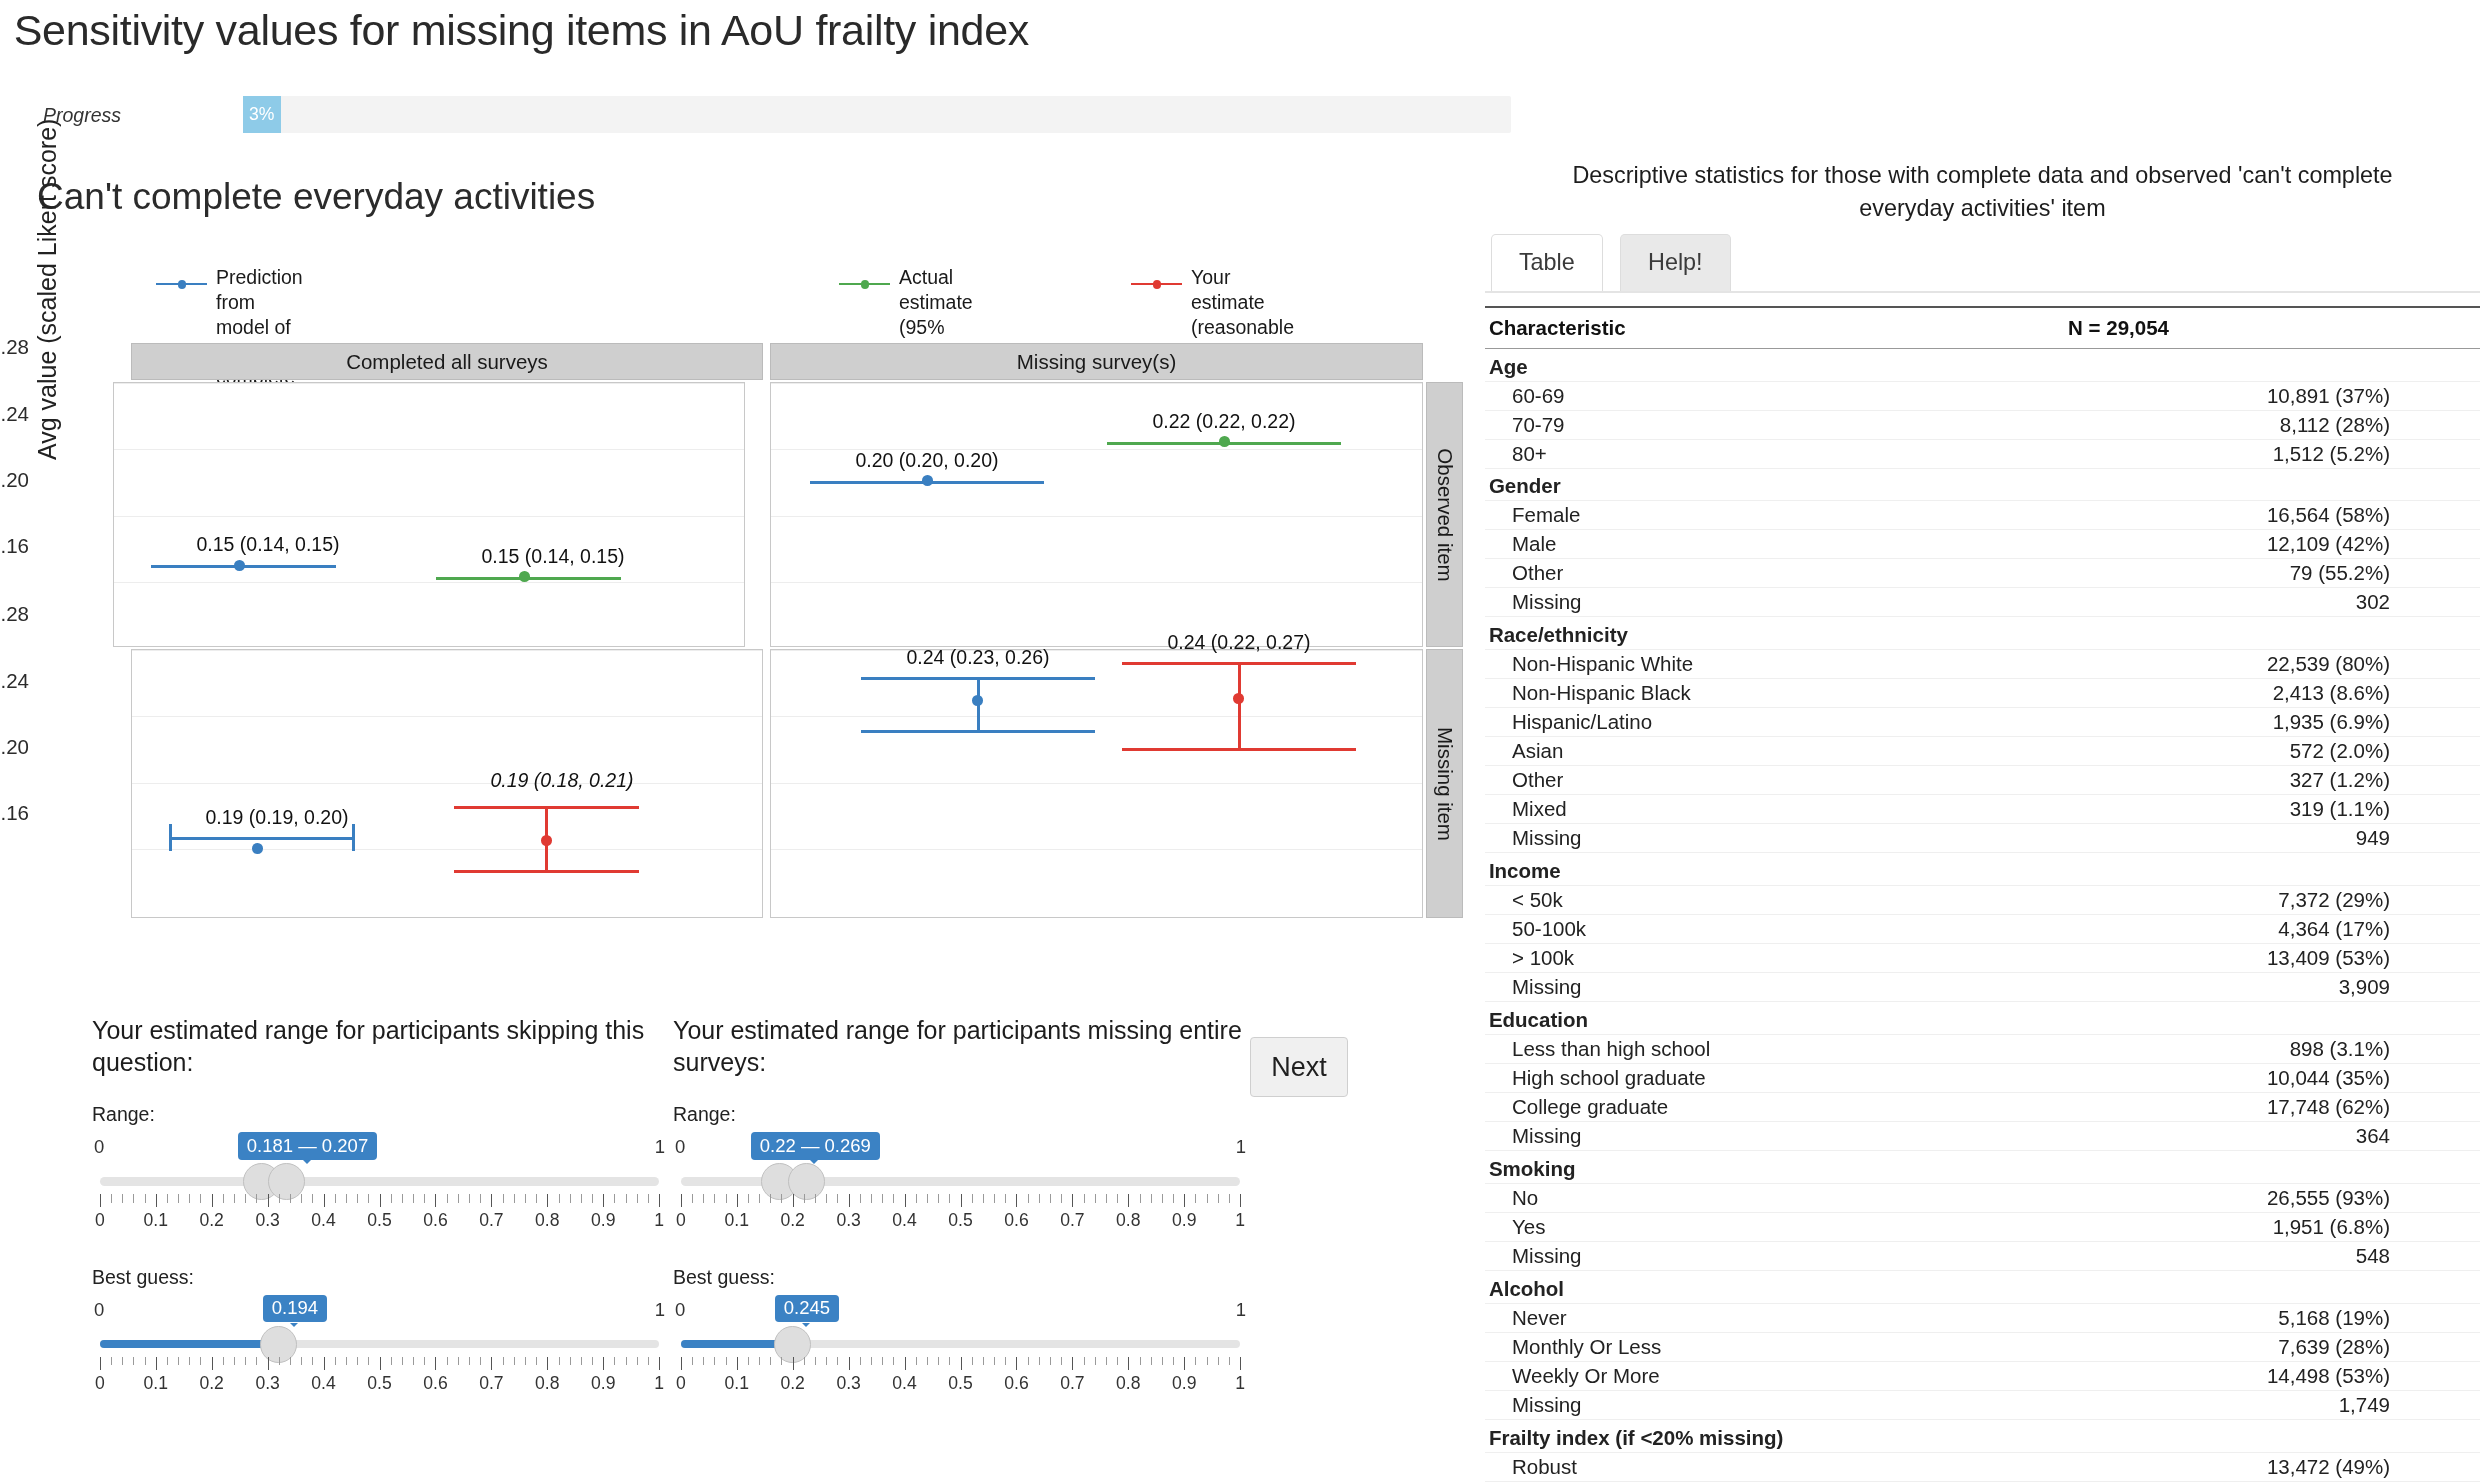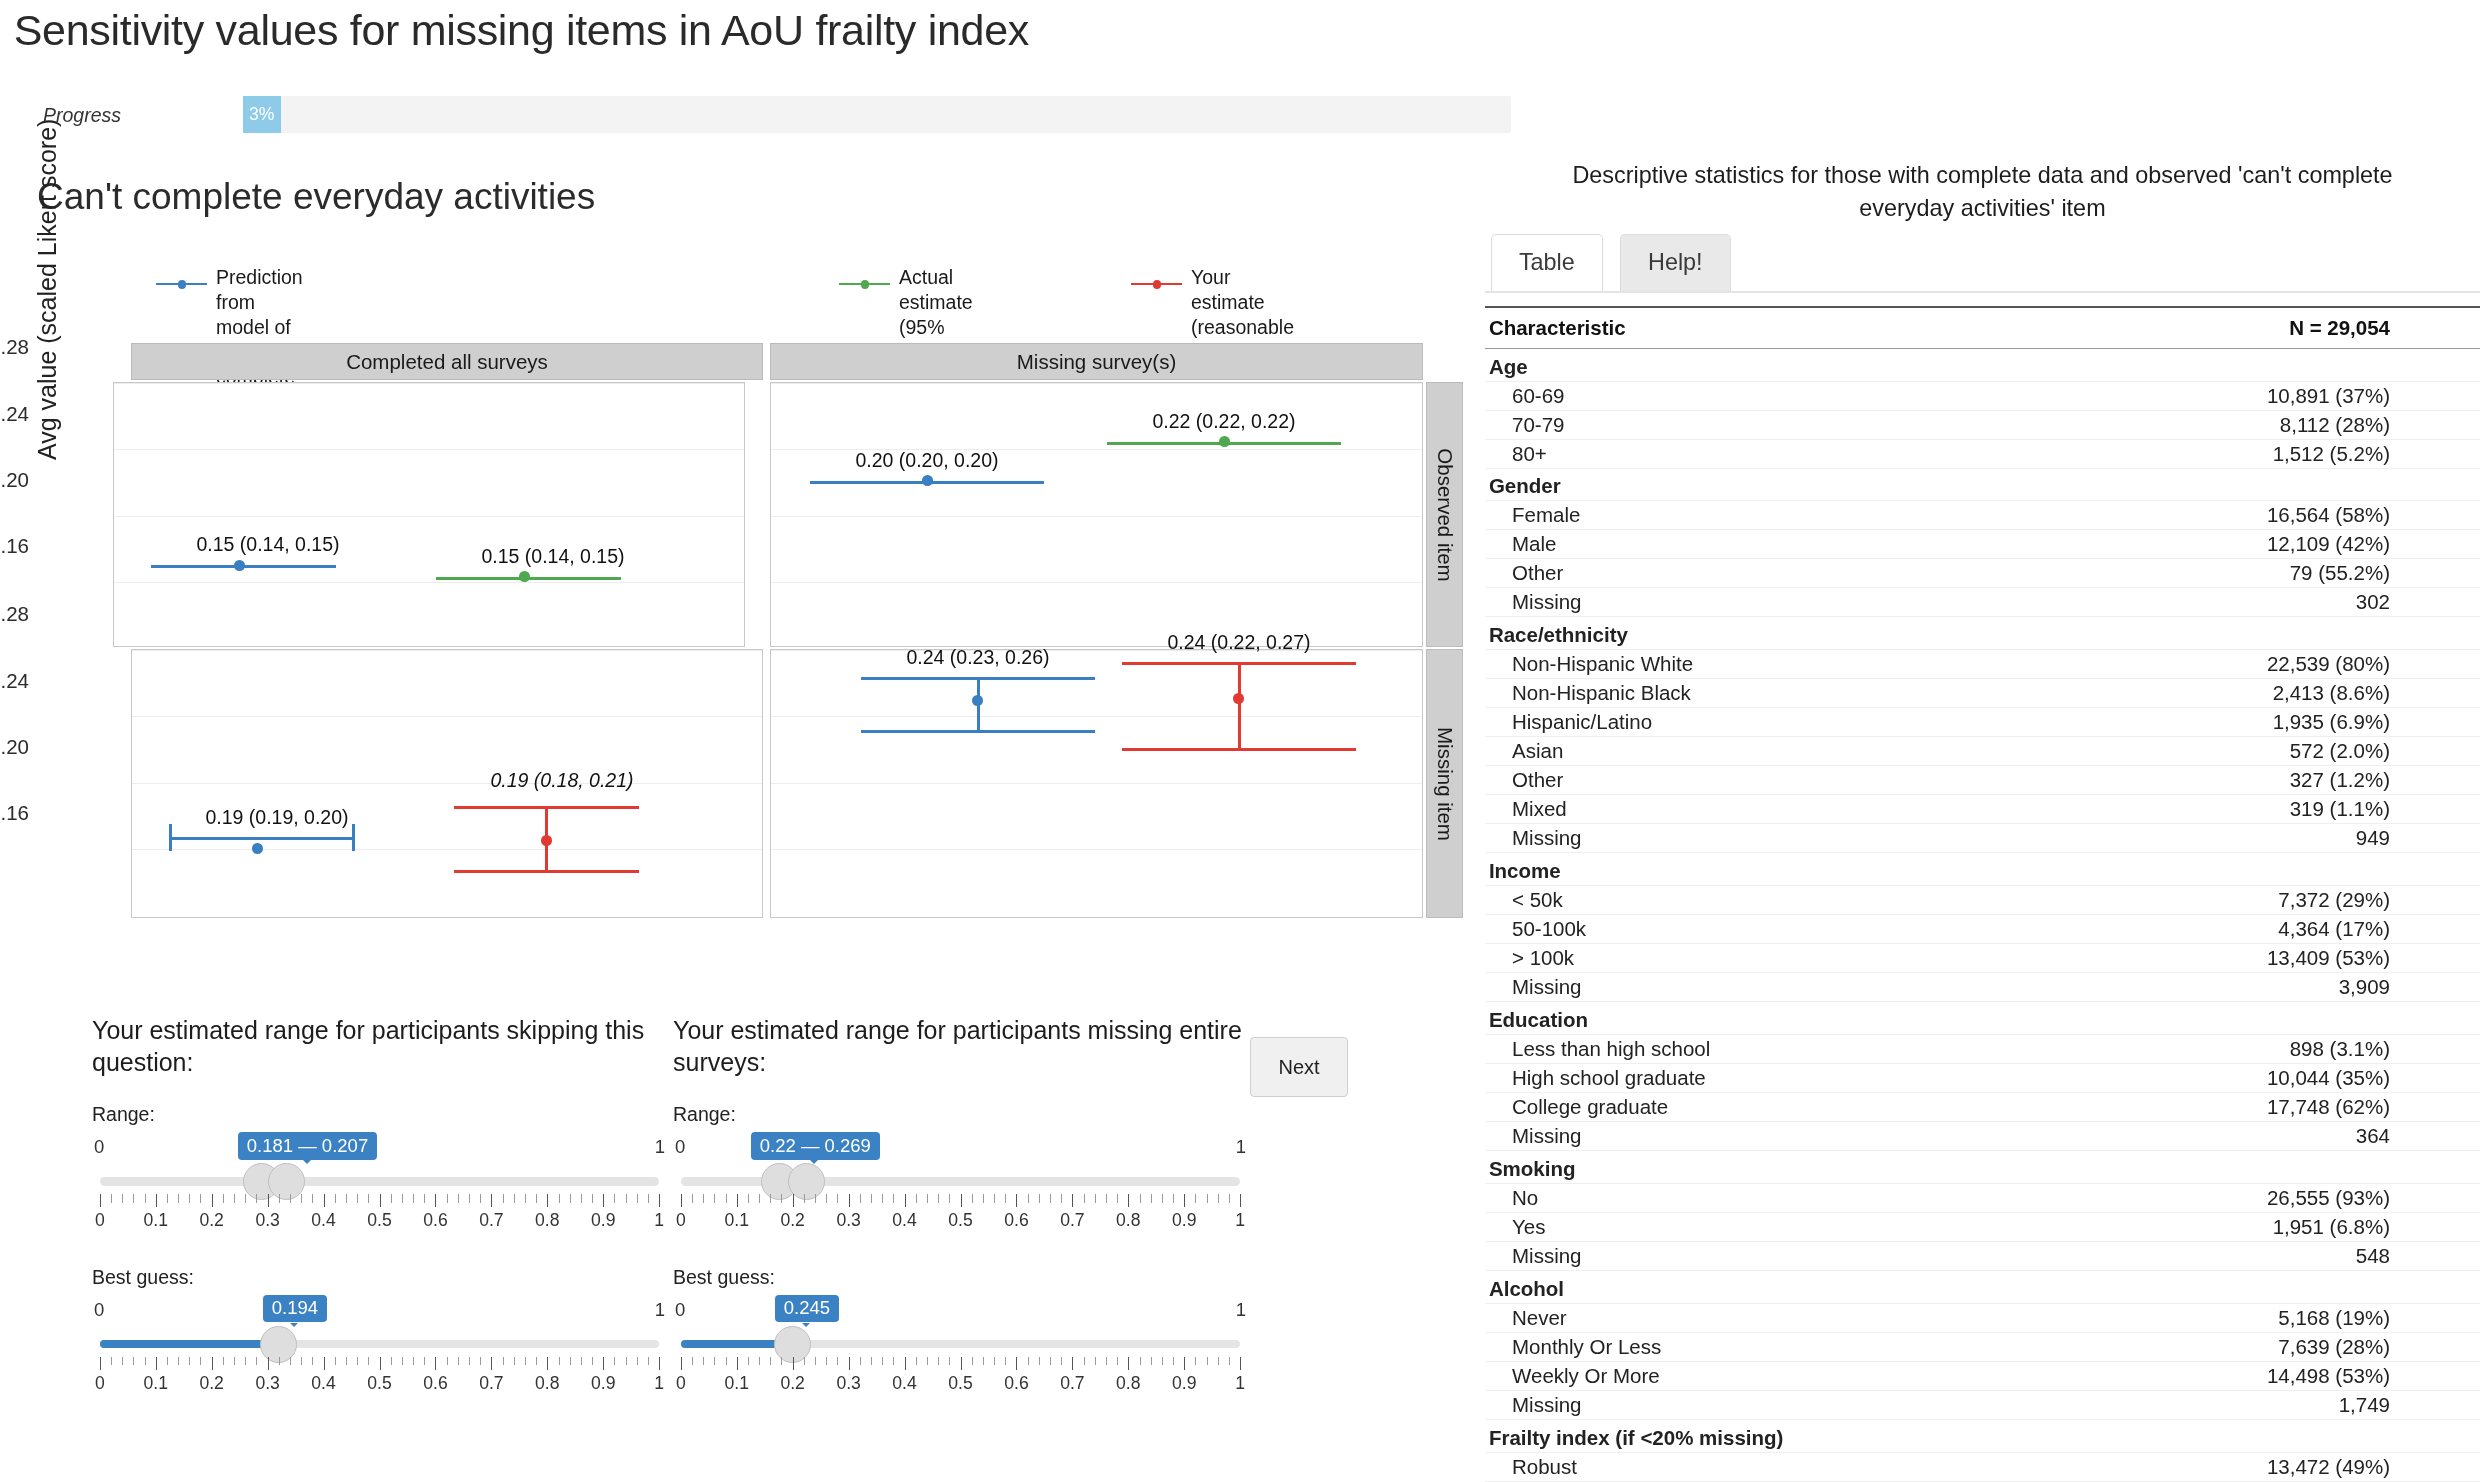--- a/index.html
+++ b/index.html
@@ -122,21 +122,21 @@
   .tickrow { position:absolute; left:7.8px; right:7.8px; top:60px; height:17.6px; }
   .tickrow i { position:absolute; top:0; width:1px; height:8.8px; background:#9a9a9a; }
   .tickrow i.major { height:13.7px; background:#555; }
   .axisnums { position:absolute; left:7.8px; right:7.8px; top:76px; height:21.5px; }
   .axisnums span {
     position:absolute; font-size:17.6px; color:#333; transform:translateX(-50%);
   }
   #next-button {
     position:absolute; left:1250px; top:1037px; width:98px; height:60px;
     background:#f0f0f0; border:1px solid #cfcfcf; border-radius:3.9px;
-    font-size:20px; color:#1f1f1f; line-height:59px; text-align:center;
+    font-size:27px; color:#1f1f1f; line-height:59px; text-align:center;
     cursor:pointer;
   }
 
   
   #right-panel { position:absolute; left:1485px; top:137px; width:995px; }
   #tabs { position:relative; height:66px; }
   .tab {
     position:absolute; top:9.8px; height:57px; padding:0 27px;
     font-size:23.4px; color:#3a3a3a; line-height:55px;
     border:1px solid #ddd; border-bottom:none;
@@ -147,21 +147,21 @@
   #table-caption {
     margin-top:21.5px; text-align:center; font-size:23.4px; color:#1d1d1d;
     line-height:33px; padding:0 39px;
   }
   table { width:100%; border-collapse:collapse; margin-top:15.6px; }
   th, td { font-size:20.5px; padding:2px 3.9px; }
   thead th {
     text-align:left; font-weight:bold; border-top:2px solid #555; border-bottom:1px solid #999;
     padding:7.8px 3.9px; color:#111;
   }
-  thead th.num { text-align:right; padding-right:90px; }
+  thead th.num { text-align:left; padding-right:90px; }
   td.group { font-weight:bold; padding-top:5.9px; }
   td.lab { padding-left:27px; }
   td.val { text-align:right; padding-right:90px; white-space:nowrap; }
   tbody tr.band td { border-bottom:1px solid #efefef; }
 </style>
 </head>
 <body>
 
 <div id="page-title">Sensitivity values for missing items in AoU frailty index</div>
 

